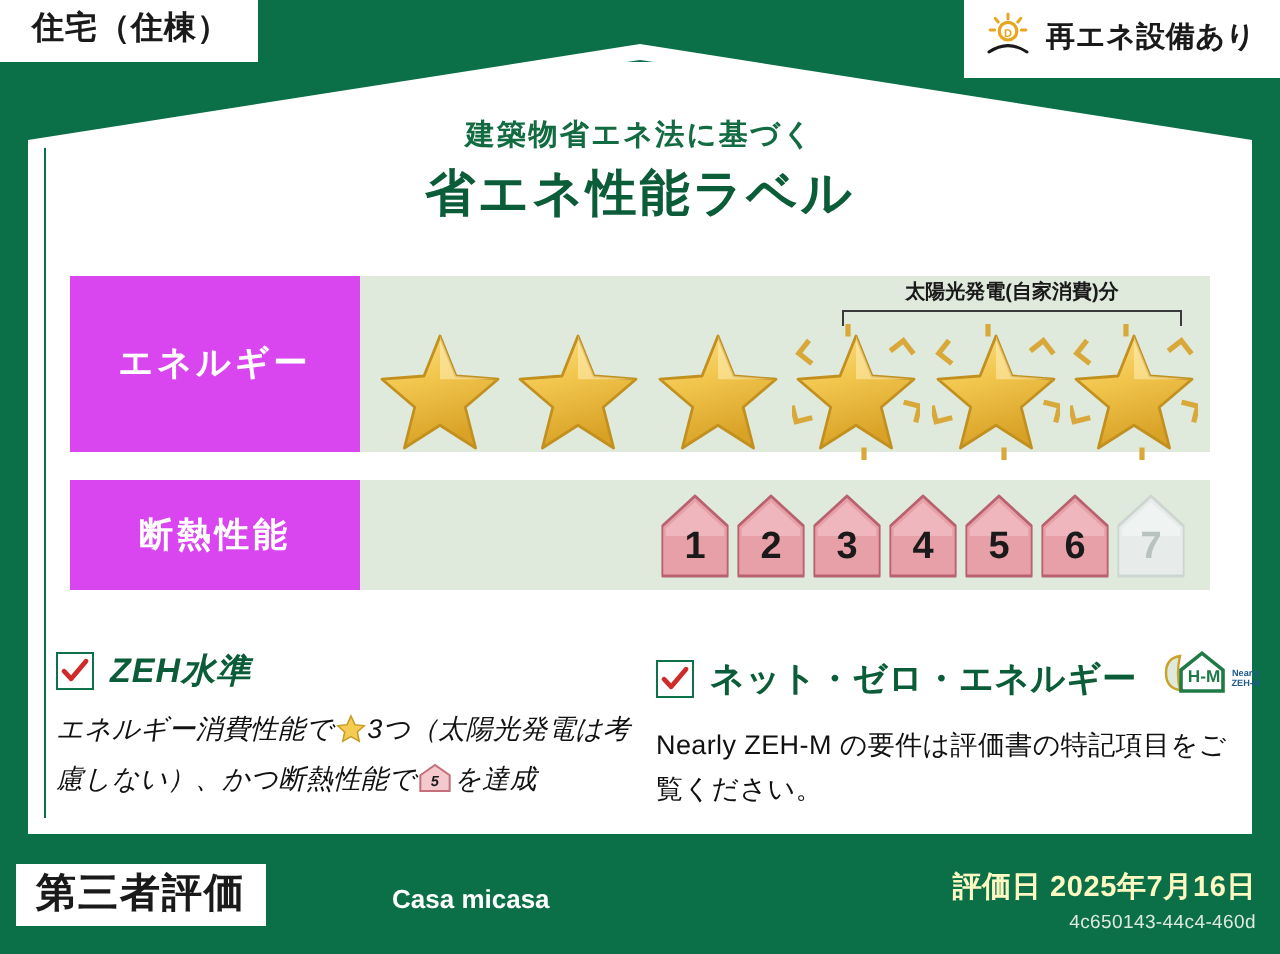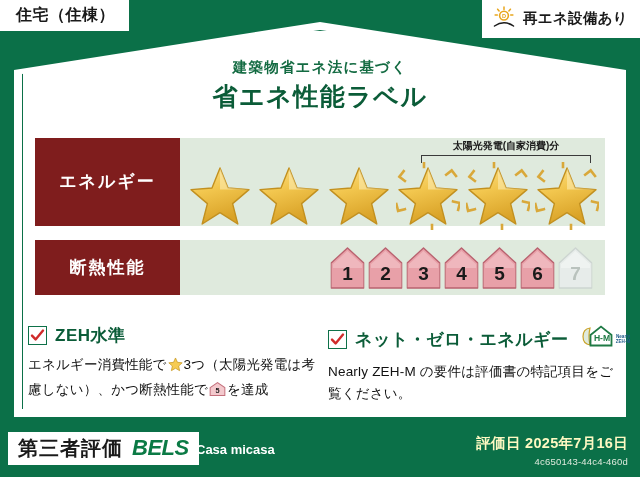--- a/index.html
+++ b/index.html
@@ -57,21 +57,21 @@
     position:absolute;left:0;right:0;top:80px;text-align:center;
     font-size:25px;font-weight:bold;color:#0b5c38;letter-spacing:1.5px;
   }
 
   
   .row{position:absolute;display:flex;align-items:stretch;}
   #row-energy{left:35px;top:138px;width:570px;height:88px;}
   #row-insul{left:35px;top:240px;width:570px;height:55px;}
 
   .row-label{
-    background:#7f1d1d;color:#ffffff;
+    background:#d946ef;color:#ffffff;
     display:flex;flex-direction:column;align-items:center;justify-content:center;
     font-weight:bold;letter-spacing:2px;
     flex:0 0 145px;
   }
   #row-energy .row-label{font-size:17px;line-height:1.38;}
   #row-insul  .row-label{font-size:17px;}
 
   .row-body{
     flex:1 1 auto;background:#dfeadd;position:relative;
     display:flex;align-items:center;
@@ -110,21 +110,21 @@
   }
   .house .glyph{position:absolute;left:0;top:0;width:100%;height:100%;}
   .house .num{
     position:relative;z-index:2;font-size:19px;font-weight:bold;
     color:#1a1a1a;padding-bottom:5px;
   }
   .house.off .num{color:#b9c2bd;}
 
   
   .info{position:absolute;top:324px;}
-  #info-left{left:28px;width:300px;}
+  #info-left{left:28px;width:300px;font-style:italic;}
   #info-right{left:328px;width:290px;}
 
   .info-head{display:flex;align-items:center;gap:8px;margin-bottom:7px;}
   .chk{
     width:17px;height:17px;border:1.6px solid #0e7149;background:#fff;
     flex:0 0 17px;position:relative;
   }
   .info-head .h-txt{font-size:17px;font-weight:bold;color:#0b5c38;letter-spacing:.5px;white-space:nowrap;}
   .info-body{
     font-size:13.5px;color:#111;line-height:1.62;letter-spacing:.2px;
@@ -422,21 +422,20 @@
           <text x="44" y="19" font-size="4.6" text-anchor="middle" fill="#1f5c8a" font-family="'Liberation Sans',sans-serif" font-weight="bold">ZEH-M</text>
         </svg>
       </span>
     </div>
     <div class="info-body">Nearly ZEH-M の要件は評価書の特記項目をご覧ください。</div>
   </div>
 
   <div id="footer">
     <div id="bels-box">
       <span class="jp">第三者評価</span>
-      <span class="bels">BELS</span>
     </div>
     <div id="owner">Casa micasa</div>
     <div id="footer-right">
       <div id="eval-date">評価日 2025年7月16日</div>
       <div id="eval-id">4c650143-44c4-460d</div>
     </div>
   </div>
 
 </div>
 

